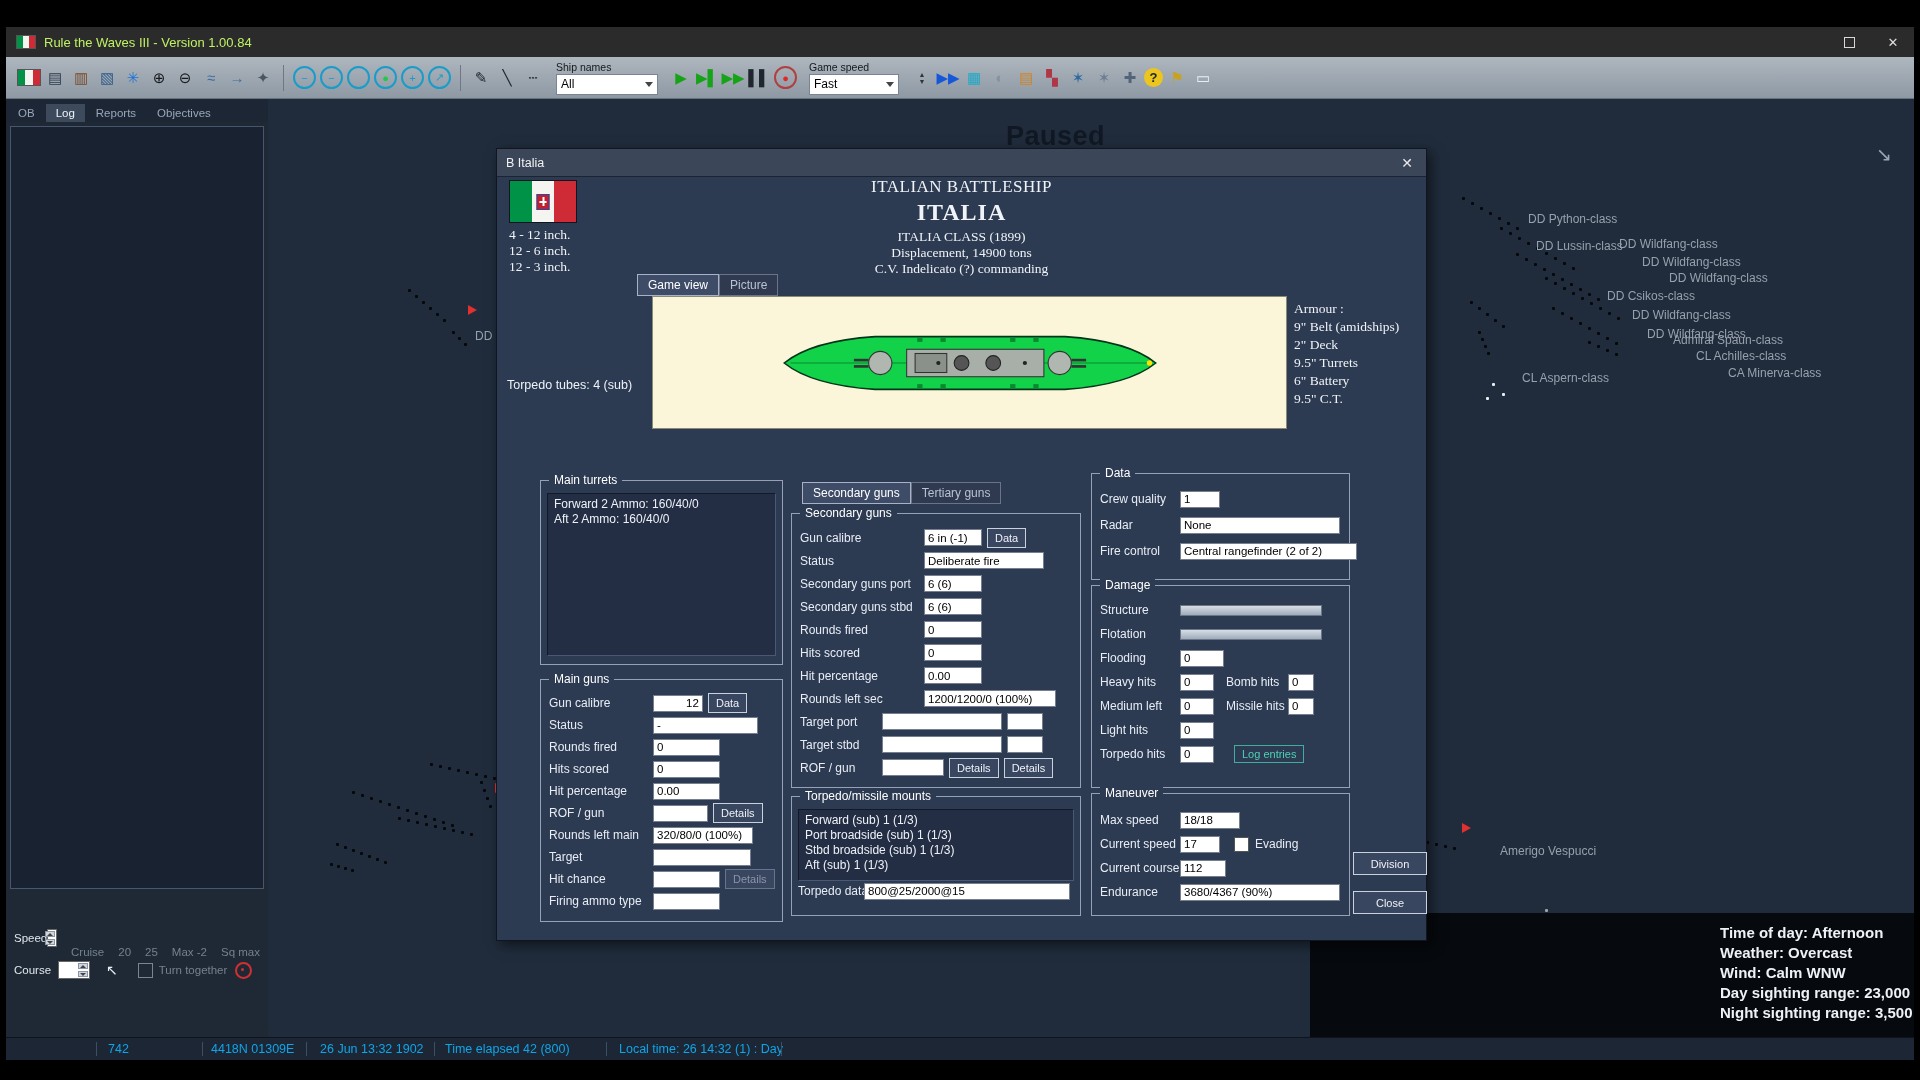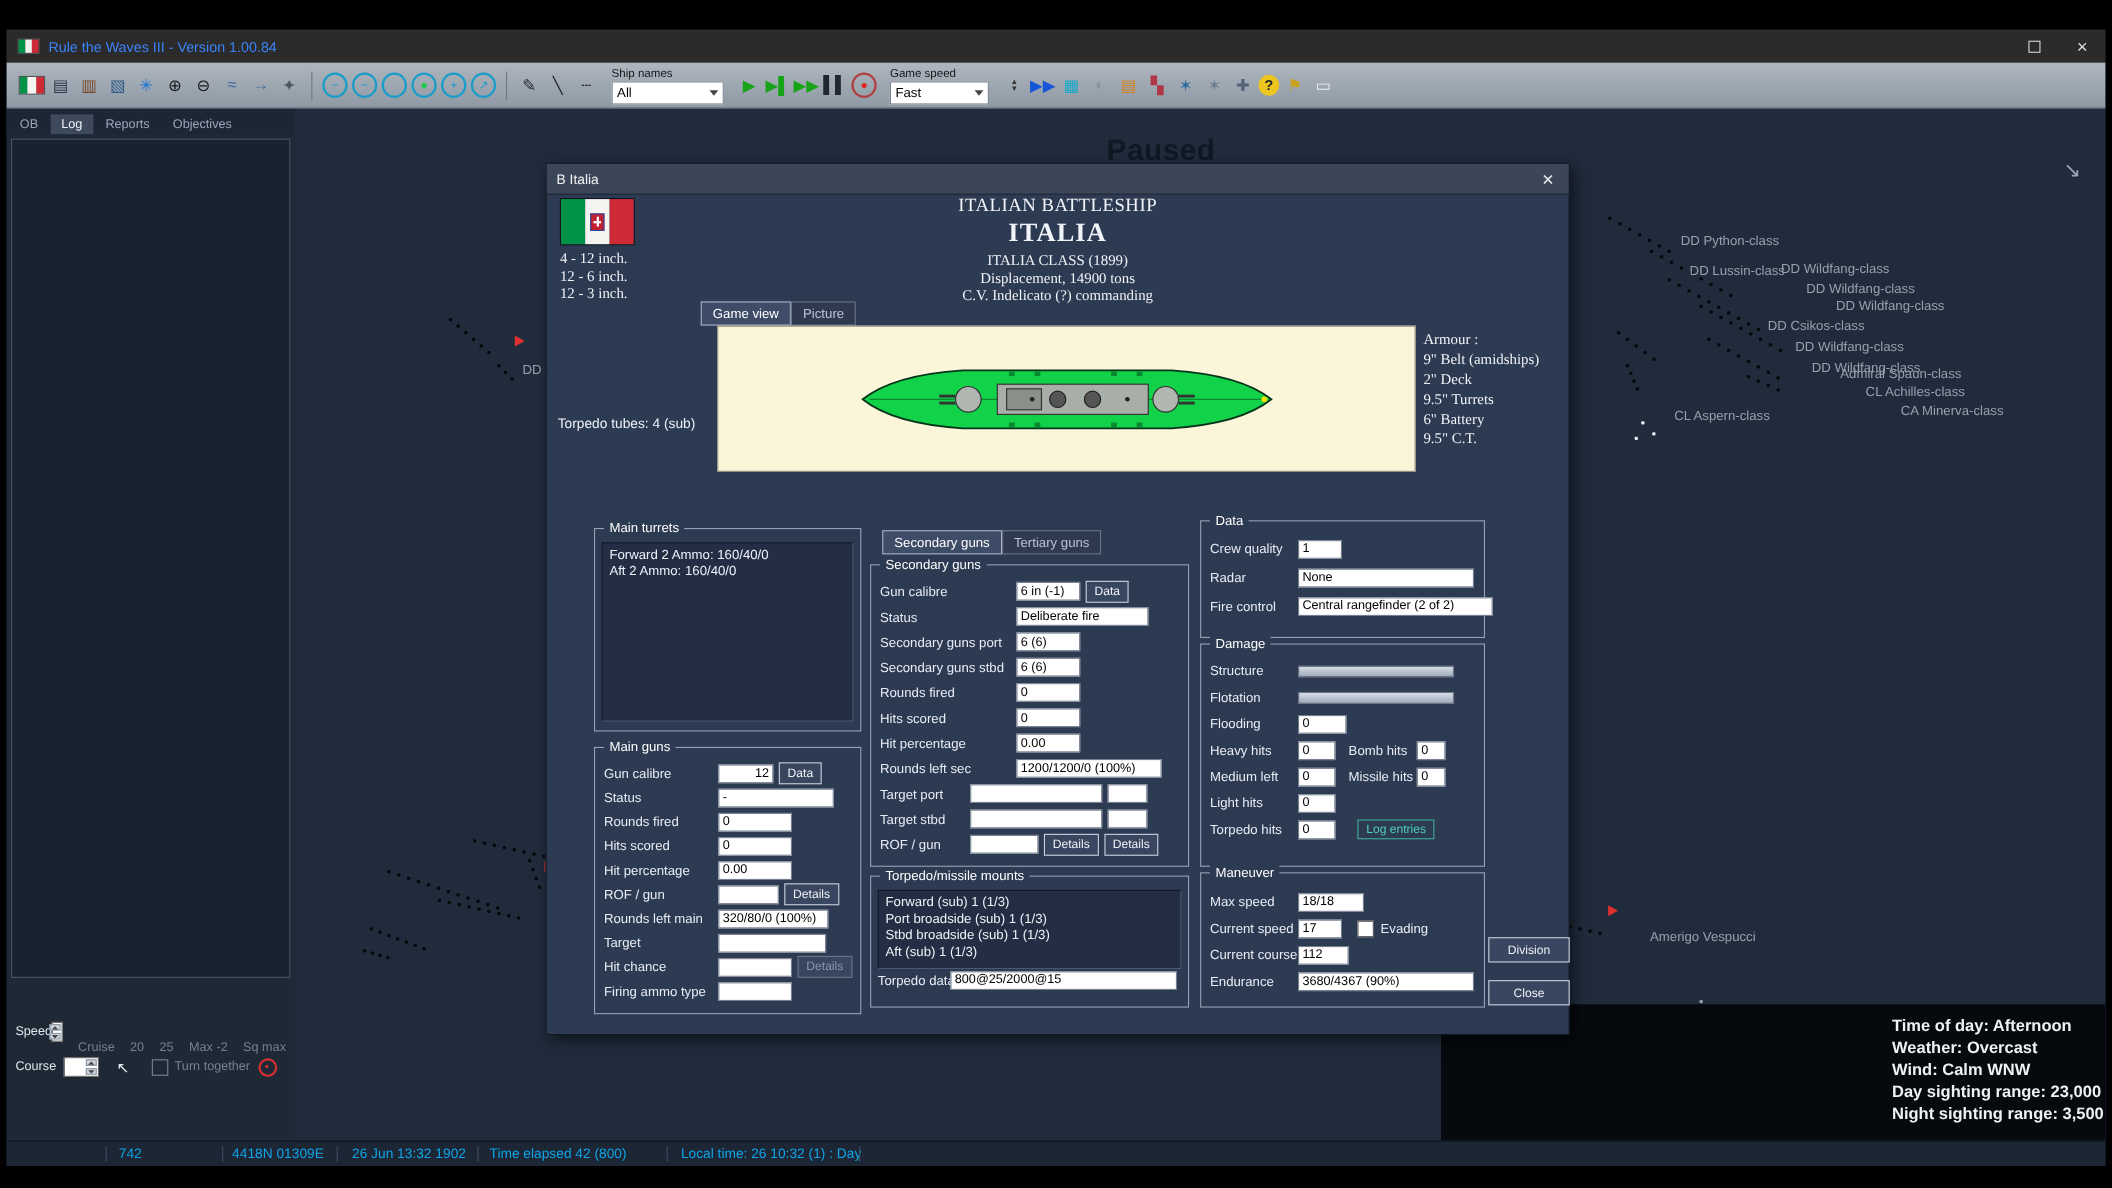--- a/index.html
+++ b/index.html
@@ -4,21 +4,21 @@
 <style>
   html,body{margin:0;padding:0;background:#000;}
   .screen{position:relative;width:1920px;height:1080px;background:#000;overflow:hidden;
           font-family:"Liberation Sans",sans-serif;-webkit-font-smoothing:antialiased;}
   .window{position:absolute;left:6px;top:27px;width:1908px;height:1033px;background:#1f2935;
           display:flex;flex-direction:column;}
   
   .titlebar{height:30px;background:#2b2b2b;display:flex;align-items:center;padding:0 10px;color:#ddd;flex:none;}
   .appicon{display:inline-flex;width:18px;height:12px;border:1px solid #555;margin-right:8px;}
   .appicon i{flex:1;}
-  .wtitle{font-size:13px;color:#3b82f6;}
+  .wtitle{font-size:13px;color:#bef264;}
   .winbtns{margin-left:auto;display:flex;gap:22px;align-items:center;}
   .winbtn{width:22px;height:20px;display:flex;align-items:center;justify-content:center;color:#ddd;font-size:13px;cursor:pointer;}
   .winbtn .sq{width:9px;height:9px;border:1px solid #d8d8d8;display:inline-block;}
   
   .toolbar{height:41px;flex:none;background:linear-gradient(#aeb6be,#8e99a4);border-bottom:1px solid #66727e;
            display:flex;align-items:center;padding:0 8px;}
   .tbgroup{display:flex;align-items:center;gap:2px;margin:0 3px;}
   .tbicon{width:24px;height:24px;display:inline-flex;align-items:center;justify-content:center;
           font-size:15px;cursor:pointer;user-select:none;}
   .tbicon.ring{width:19px;height:19px;border:2px solid #1a9cc9;border-radius:50%;font-size:11px;color:#1a9cc9;margin:0 1px;}
@@ -699,21 +699,21 @@
         <span class="btn big" style="left:856px;top:742px;">Close</span>
       </div>
     </div>
   </div>
 
   <div class="statusbar">
         <span class="sitem" style="left: 102px;">742</span>
         <span class="sitem" style="left: 205px;">4418N 01309E</span>
         <span class="sitem" style="left: 314px;">26 Jun 13:32 1902</span>
         <span class="sitem" style="left: 439px;">Time elapsed 42 (800)</span>
-        <span class="sitem" style="left: 613px;">Local time: 26 10:32 (1) : Day</span>
+        <span class="sitem" style="left: 613px;">Local time: 26 14:32 (1) : Day</span>
         <div class="ssep" style="left: 90px;"></div>
         <div class="ssep" style="left: 196px;"></div>
         <div class="ssep" style="left: 300px;"></div>
         <div class="ssep" style="left: 428px;"></div>
         <div class="ssep" style="left: 600px;"></div>
         <div class="ssep" style="left: 775px;"></div>
       </div>
  </div>
 </div>
 

